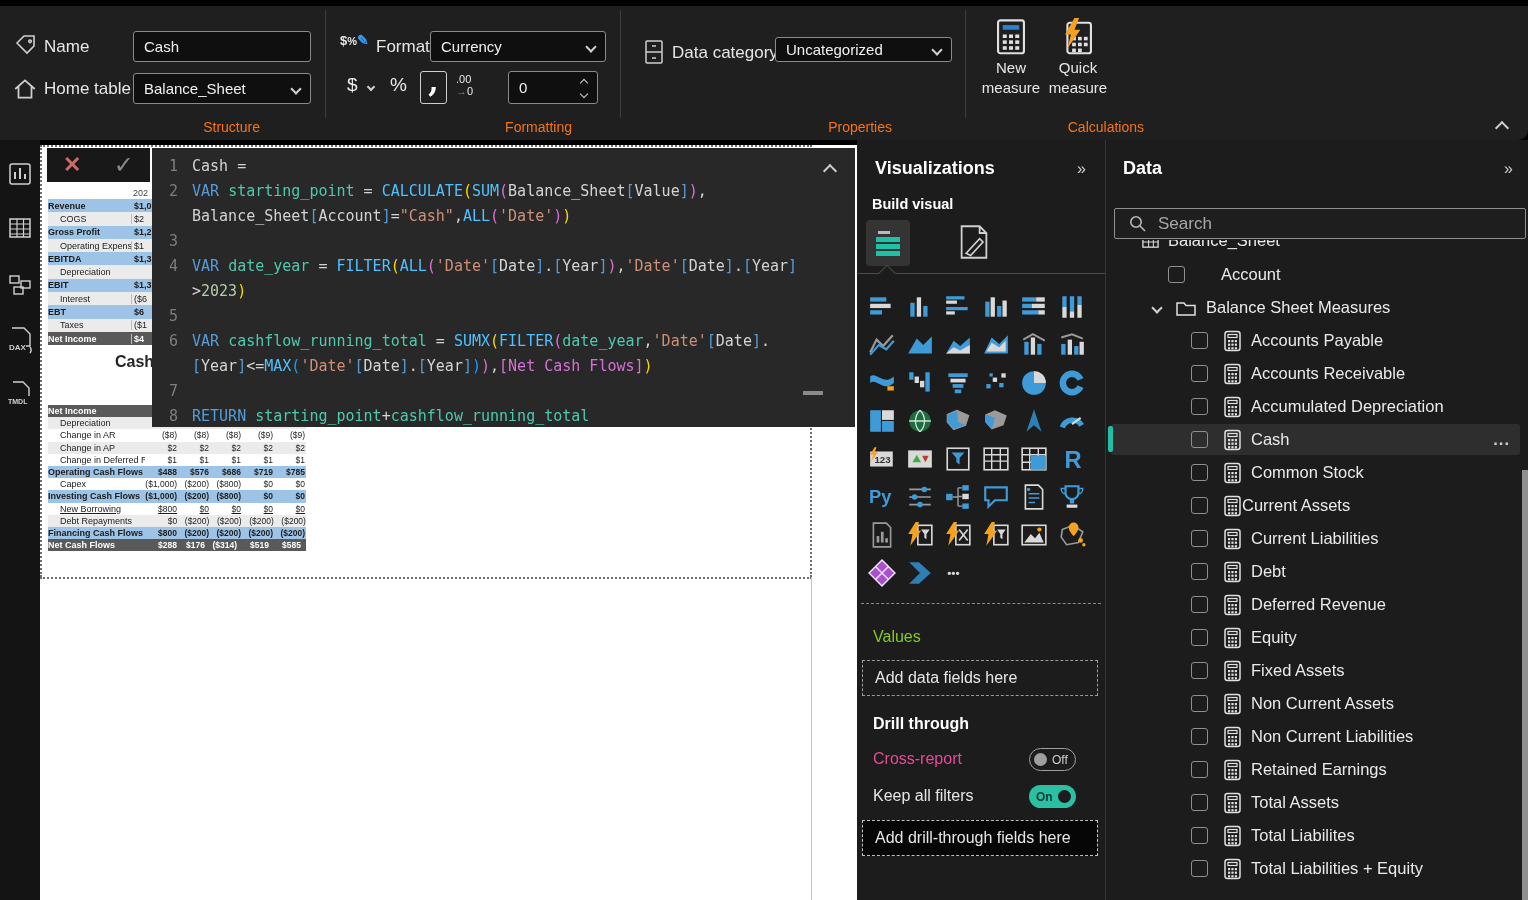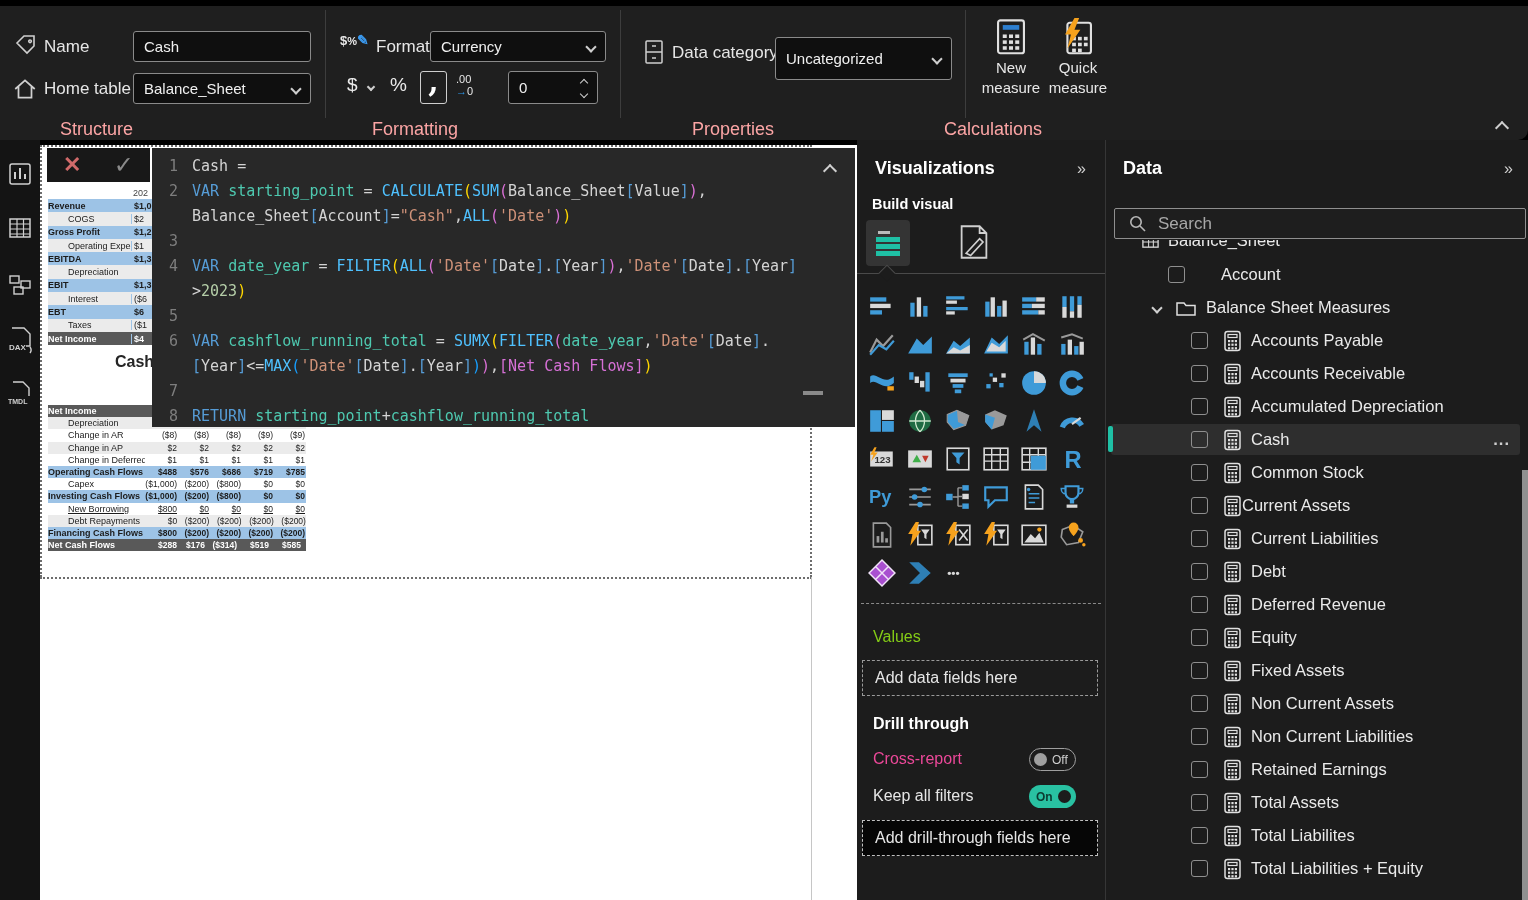--- a/index.html
+++ b/index.html
@@ -3,21 +3,21 @@
 <meta charset="utf-8">
 <style>
   * { margin:0; padding:0; box-sizing:border-box; }
   body { background:#000; font-family:"Liberation Sans", sans-serif; }
   #app { position:relative; width:1528px; height:900px; background:#000; overflow:hidden; }
   .abs { position:absolute; }
 
   
   #ribbon { left:0; top:6px; width:1528px; height:134px; background:#1f1f1f; border-radius:0 0 10px 0; }
   .rb-label { color:#e6e6e6; font-size:17px; }
-  .rb-group-label { color:#fca5a5; font-size:18px; text-align:left; }
+  .rb-group-label { color:#f97316; font-size:14px; text-align:right; }
   .rb-input { background:#0f0f0f; border:1px solid #8a8a8a; border-radius:3px; color:#f0f0f0;
               font-size:15px; padding:0 10px; font-family:"Liberation Sans",sans-serif; }
   .rb-select { background:#0f0f0f; border:1px solid #8a8a8a; border-radius:3px; color:#f0f0f0;
                font-size:15px; padding:0 10px; display:flex; align-items:center; justify-content:space-between; }
   .rb-divider { width:1px; background:#3d3d3d; }
   .chev-down { width:8px; height:8px; border-left:2px solid #cfcfcf; border-bottom:2px solid #cfcfcf;
                transform:rotate(-45deg); display:inline-block; }
   .chev-up { width:10px; height:10px; border-left:2px solid #cfcfcf; border-top:2px solid #cfcfcf;
              transform:rotate(45deg); display:inline-block; }
   .fmt-sym { color:#eaeaea; font-size:19px; }
@@ -39,21 +39,21 @@
 
   
   .fin-table { font-size:9px; color:#1c1c1c; }
   .fin-row { display:flex; align-items:center; }
   .fin-label { overflow:hidden; white-space:nowrap; }
   .fin-val { text-align:right; white-space:nowrap; }
   .row-blue { background:#9DC3E6; font-weight:bold; }
   .row-dark { background:#595959; color:#fff; font-weight:bold; }
   .row-a0 { background:#fff; }
   .row-a1 { background:#ebebeb; }
-  .sub-ind { padding-left:20px; }
+  .sub-ind { padding-left:12px; }
 
   
   #dax-toolbar { left:47px; top:148px; width:103px; height:34px; background:#181818; z-index:7;
                  display:flex; align-items:center; justify-content:space-around; }
   #dax-editor { left:152px; top:148px; width:703px; height:279px; background:#282828; z-index:6; }
   .code { font-family:"DejaVu Sans Mono",monospace; font-size:15px; line-height:25px; white-space:pre; }
   .lnum { color:#7e7e7e; display:inline-block; width:22px; text-align:right; margin-right:14px; }
   .pl{color:#d4d4d4} .kw{color:#569cd6} .fn{color:#4FC1FF} .vr{color:#4EC9B0} .st{color:#CE9178}
   .nm{color:#B5CEA8} .p1{color:#FFD700} .p2{color:#DA70D6} .p3{color:#179FFF} .br{color:#569cd6}
   .ms{color:#D670D6}
@@ -127,21 +127,21 @@
       <span class="abs chev-down" style="right:10px;top:19px;width:6px;height:6px;border-width:1.5px"></span>
     </div>
     <div class="abs rb-group-label" style="left:372px;top:113px;width:200px">Formatting</div>
     <div class="abs rb-divider" style="left:620px;top:4px;height:108px"></div>
 
     <svg class="abs" style="left:644px;top:33px" width="20" height="26" viewBox="0 0 20 26">
         <rect x="2" y="2" width="16" height="22" rx="1" fill="none" stroke="#d0d0d0" stroke-width="1.5"></rect>
         <path d="M2 13 H18 M8 7 h4 M8 19 h4" stroke="#d0d0d0" stroke-width="1.5"></path>
       </svg>
     <div class="abs rb-label" style="left:672px;top:37px">Data category</div>
-    <div class="abs rb-select" style="left:775px;top:31px;width:177px;height:43px">
+    <div class="abs rb-select" style="left:775px;top:31px;width:177px;height:25px">
       <span>Uncategorized</span>
         <span class="chev-down"></span>
     </div>
     <div class="abs rb-group-label" style="left:692px;top:113px;width:200px">Properties</div>
     <div class="abs rb-divider" style="left:965px;top:4px;height:108px"></div>
 
     <div class="abs measure-btn" style="left:980px;top:12px;width:62px">
       <svg width="36" height="40" viewBox="0 0 30 34">
         <rect x="4" y="2" width="22" height="28" rx="2" fill="none" stroke="#e0e0e0" stroke-width="1.8"></rect>
         <rect x="8" y="6" width="14" height="4" fill="#2d7fd0"></rect>

